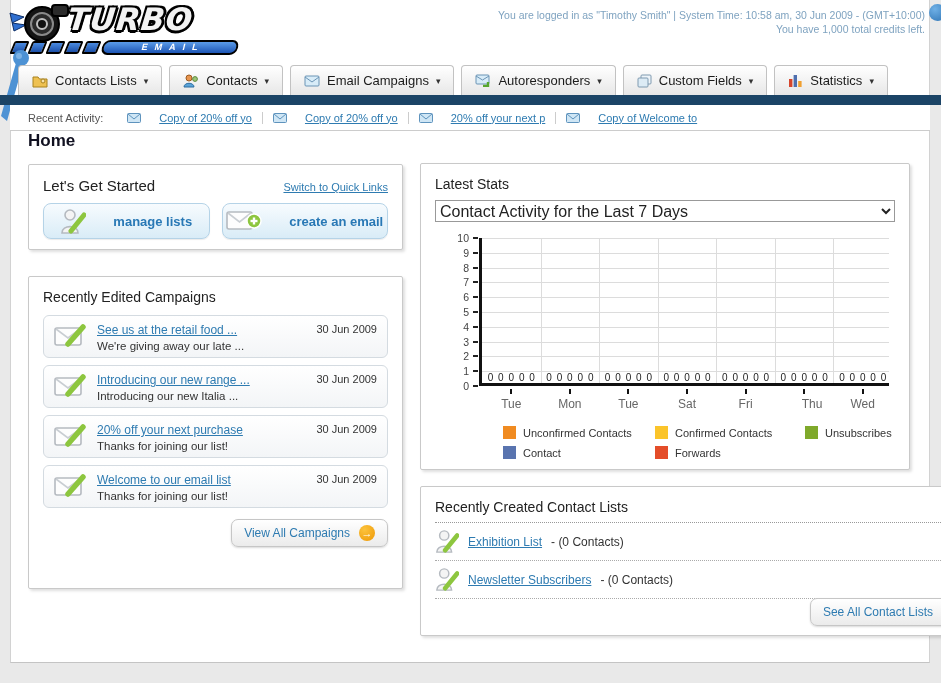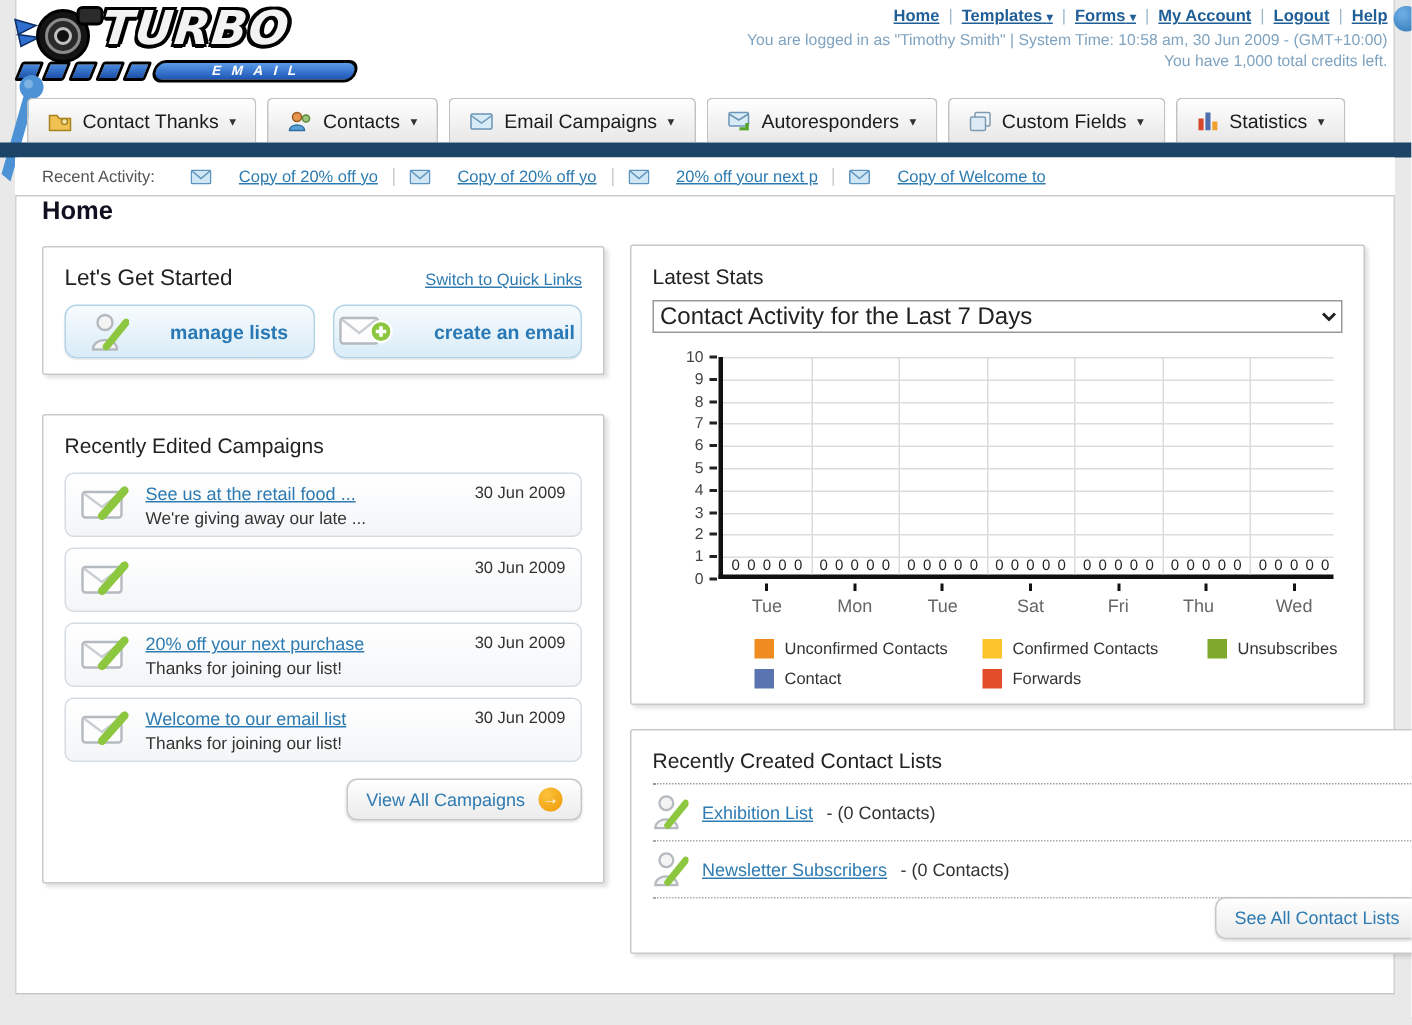--- a/index.html
+++ b/index.html
@@ -199,35 +199,32 @@
   </div>
 </div>
 
 <svg class="pin" width="30" height="80" viewBox="0 0 30 80">
   <polygon points="18,11 24,16 7,76 1,71" fill="#4d92d4"></polygon>
   <circle cx="21" cy="13" r="8" fill="#4d92d4"></circle>
   <circle cx="19" cy="11" r="3" fill="#7cb2e4"></circle>
 </svg>
 
 <div class="top-area">
-  <div class="top-links">
-    <a>Home</a><span class="sep">|</span><a><span>Templates</span> <span class="dd">▾</span></a><span class="sep">|</span><a><span>Forms</span> <span class="dd">▾</span></a><span class="sep">|</span><a>My Account</a><span class="sep">|</span><a>Logout</a><span class="sep">|</span><a>Help</a>
-  </div>
   <div class="status-line">You are logged in as "Timothy Smith" | System Time: 10:58 am, 30 Jun 2009 - (GMT+10:00)</div>
   <div class="credits-line">You have 1,000 total credits left.</div>
 </div>
 <div class="help-bubble"></div>
 
 <div class="tabstrip">
   <div class="tab">
     <svg width="16" height="14" viewBox="0 0 16 14">
         <path d="M1 3 h5 l1.5 2 H15 v8 H1 Z" fill="#eec152" stroke="#a8821f"></path>
         <circle cx="11" cy="7" r="2" fill="#f7e3ae" stroke="#a8821f"></circle>
       </svg>
-    <span>Contact Thanks</span>
+    <span>Contacts Lists</span>
       <span class="caret">▾</span>
   </div>
   <div class="tab">
     <svg width="16" height="14" viewBox="0 0 16 14">
         <circle cx="6" cy="4" r="3" fill="#e8954f" stroke="#9c5a20"></circle>
         <path d="M1 13 c0-5 10-5 10 0 Z" fill="#5aa3d8" stroke="#2d6da0"></path>
         <circle cx="12" cy="5" r="2.4" fill="#9cc47a" stroke="#5d8a3a"></circle>
       </svg>
     <span>Contacts</span>
       <span class="caret">▾</span>
@@ -346,20 +343,24 @@
         <div class="camp-sub">We're giving away our late ...</div>
       </div>
       <span class="camp-date">30 Jun 2009</span>
     </div>
     <div class="camp-card">
       <svg width="34" height="27" viewBox="0 0 34 27">
           <rect x="1" y="5" width="26" height="17" rx="2" fill="#fdfdfd" stroke="#b5bac0" stroke-width="1.6"></rect>
           <path d="M2 6 L14 15 L26 6" fill="none" stroke="#c9ced3" stroke-width="1.6"></path>
           <line x1="14" y1="21" x2="29" y2="4" stroke="#8dc63f" stroke-width="5.5" stroke-linecap="round"></line>
         </svg>
+      <div class="camp-text">
+        <a>Introducing our new range ...</a>
+        <div class="camp-sub">Introducing our new Italia ...</div>
+      </div>
       <span class="camp-date">30 Jun 2009</span>
     </div>
     <div class="camp-card">
       <svg width="34" height="27" viewBox="0 0 34 27">
           <rect x="1" y="5" width="26" height="17" rx="2" fill="#fdfdfd" stroke="#b5bac0" stroke-width="1.6"></rect>
           <path d="M2 6 L14 15 L26 6" fill="none" stroke="#c9ced3" stroke-width="1.6"></path>
           <line x1="14" y1="21" x2="29" y2="4" stroke="#8dc63f" stroke-width="5.5" stroke-linecap="round"></line>
         </svg>
       <div class="camp-text">
         <a>20% off your next purchase</a>
@@ -473,21 +474,21 @@
       <div class="daylab" style="left: 70.2857px; top: 163px;">Tue</div>
       <div class="xtick" style="left: 127.857px; top: 155px;"></div>
       <div class="daylab" style="left: 128.857px; top: 163px;">Mon</div>
       <div class="xtick" style="left: 186.429px; top: 155px;"></div>
       <div class="daylab" style="left: 187.429px; top: 163px;">Tue</div>
       <div class="xtick" style="left: 245px; top: 155px;"></div>
       <div class="daylab" style="left: 246px; top: 163px;">Sat</div>
       <div class="xtick" style="left: 303.571px; top: 155px;"></div>
       <div class="daylab" style="left: 304.571px; top: 163px;">Fri</div>
       <div class="xtick" style="left: 362.143px; top: 155px;"></div>
-      <div class="daylab" style="left: 358px; top: 163px;">Thu</div>
+      <div class="daylab" style="left: 371px; top: 163px;">Thu</div>
       <div class="xtick" style="left: 420.714px; top: 155px;"></div>
       <div class="daylab" style="left: 421.714px; top: 163px;">Wed</div>
     </div>
   <div class="legend">
       <div class="legend-item" style="">
         <div class="swatch" style="background: rgb(240, 139, 33);"></div>
         <div class="" style="">Unconfirmed Contacts</div>
       </div>
       <div class="legend-item" style="">
         <div class="swatch" style="background: rgb(251, 196, 42);"></div>

